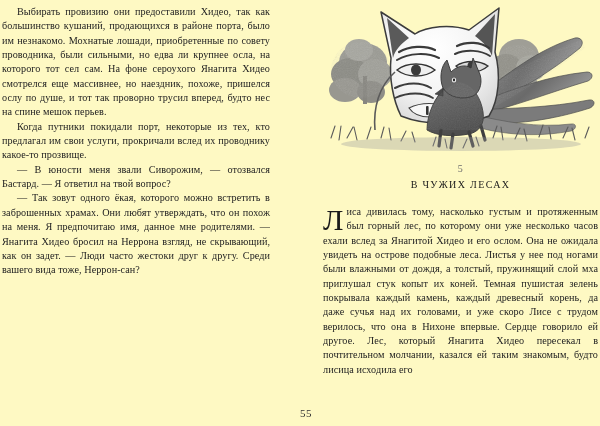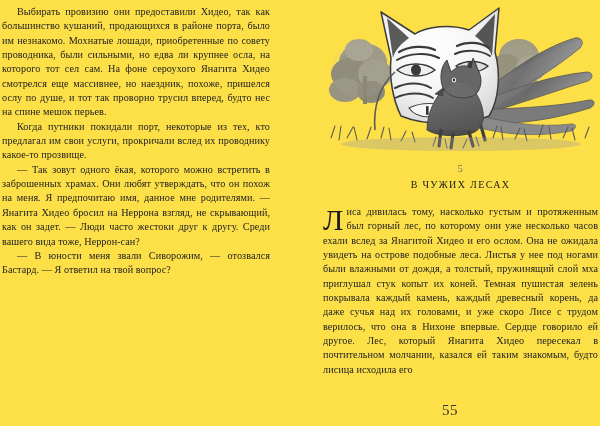--- a/index.html
+++ b/index.html
@@ -11,21 +11,21 @@
     width: 600px;
     height: 426px;
     overflow: hidden;
     font-family: "Liberation Serif", "DejaVu Serif", serif;
     color: #1b1b1b;
   }
   .spread {
     position: relative;
     width: 600px;
     height: 426px;
-    background: #fde047;
+    background: #fef9c3;
     display: flex;
   }
 
   
   .page-left {
     position: relative;
     width: 300px;
     height: 426px;
     box-sizing: border-box;
     padding: 5px 30px 0 2px;
@@ -103,37 +103,36 @@
     font-family: "Liberation Serif", "DejaVu Serif", serif;
     color: #1a1a1a;
   }
 
   
   .folio {
     position: absolute;
     left: 0;
     right: 0;
     bottom: 7px;
-    text-align: center;
-    font-size: 15px;
+    font-size: 11px;
     color: #333;
     letter-spacing: 0.4px;
   }
 </style>
 </head>
 <body>
 
 <div class="spread">
 
   <div class="page-left">
     <div class="body-text">
       <p>Выбирать провизию они предоставили Хидео, так как большинство кушаний, продающихся в районе порта, было им незнакомо. Мохнатые лошади, приобретенные по совету проводника, были сильными, но едва ли крупнее осла, на которого тот сел сам. На фоне сероухого Янагита Хидео смотрелся еще массивнее, но наездник, похоже, пришелся ослу по душе, и тот так проворно трусил вперед, будто нес на спине мешок перьев.</p>
       <p>Когда путники покидали порт, некоторые из тех, кто предлагал им свои услуги, прокричали вслед их проводнику какое-то прозвище.</p>
+      <p>— В юности меня звали Сиворожим, — отозвался Бастард. — Я ответил на твой вопрос?</p>
       <p>— Так зовут одного ёкая, которого можно встретить в заброшенных храмах. Они любят утверждать, что он похож на меня. Я предпочитаю имя, данное мне родителями. — Янагита Хидео бросил на Неррона взгляд, не скрывающий, как он задет. — Люди часто жестоки друг к другу. Среди вашего вида тоже, Неррон-сан?</p>
-      <p>— В юности меня звали Сиворожим, — отозвался Бастард. — Я ответил на твой вопрос?</p>
     </div>
   </div>
 
   <div class="page-right">
 
     <div class="illus-wrap">
       <svg class="illus" viewBox="0 0 275 152" xmlns="http://www.w3.org/2000/svg">
         <defs>
           <filter id="grain" x="-10%" y="-10%" width="120%" height="120%">
             <feTurbulence type="fractalNoise" baseFrequency="0.9" numOctaves="3" result="n"></feTurbulence>

